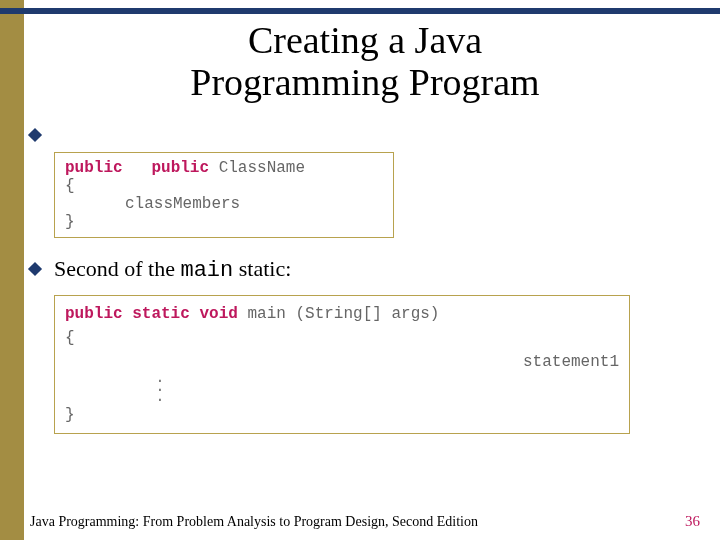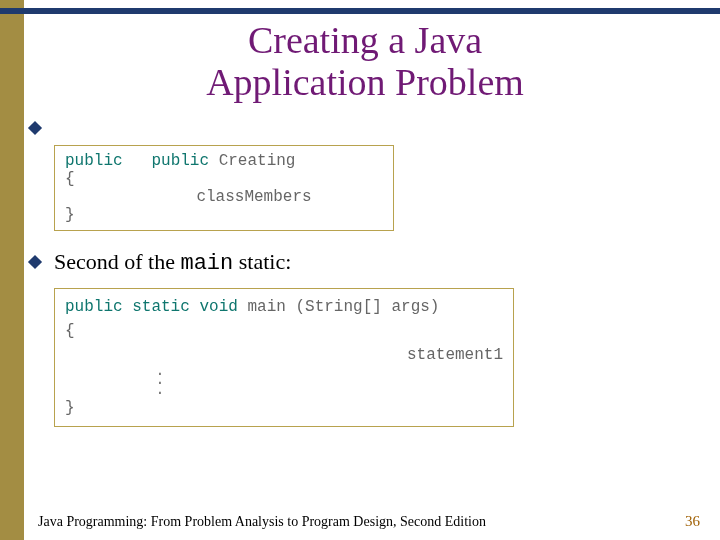--- a/index.html
+++ b/index.html
@@ -31,24 +31,24 @@
     position: absolute;
     left: 30px;
     top: 20px;
     right: 20px;
     bottom: 30px;
   }
   h1 {
     font-family: "Times New Roman", serif;
     font-weight: normal;
     font-size: 38px;
-    color: #701a75;
+    color: #000000;
     text-align: center;
     line-height: 1.1;
-    margin-bottom: 19px;
+    margin-bottom: 26px;
   }
   .bullet-row {
     display: flex;
     align-items: center;
     margin-bottom: 12px;
   }
   .bullet-diamond {
     width: 10px;
     height: 10px;
     background: #1f3a6e;
@@ -65,64 +65,64 @@
     border: 1px solid #b8a24e;
     background: #fff;
     font-family: "Courier New", monospace;
     font-size: 16px;
     color: #666;
     padding: 6px 10px;
     margin-left: 24px;
     margin-bottom: 18px;
   }
   .code-box.box1 { width: 340px; }
-  .code-box.box2 { width: 460px; line-height: 1.5; }
-  .kw { color: #0f766e; }
+  .code-box.box2 { width: 576px; line-height: 1.5; }
+  .kw { color: #be185d; font-weight: bold; }
   .footer {
     position: absolute;
     bottom: 10px;
-    left: 38px;
+    left: 30px;
     right: 20px;
     display: flex;
     justify-content: space-between;
     align-items: center;
     font-size: 14px;
     color: #000;
   }
-  .page-num { color: #a16207; font-size: 15px; }
+  .page-num { color: #be185d; font-size: 15px; }
   .dots {
     text-align: center;
     line-height: 0.7;
     font-size: 14px;
     color: #666;
   }
 </style>
 </head>
 <body>
 
 <div class="left-bar"></div>
 <div class="top-bar"></div>
 
 <div class="content">
 
   <h1>
     <span>Creating a Java</span><br>
-    <span>Application Problem</span>
+    <span>Programming Program</span>
   </h1>
 
   <div class="bullet-row">
     <div class="bullet-diamond"></div>
   </div>
 
   <div class="code-box box1">
     <div>
-      <span class="kw">public</span>&nbsp;&nbsp;&nbsp;<span class="kw">public</span>&nbsp;<span>Creating</span>
+      <span class="kw">public</span>&nbsp;&nbsp;&nbsp;<span class="kw">public</span>&nbsp;<span>ClassName</span>
     </div>
     <div>{</div>
-    <div style="padding-left:60px;text-align:center;">classMembers</div>
+    <div style="padding-left:60px;">classMembers</div>
     <div>}</div>
   </div>
 
   <div class="bullet-row">
     <div class="bullet-diamond"></div>
     <div class="bullet-text">
       <span>Second of the </span><span class="mono">main</span><span> static:</span>
     </div>
   </div>
 

